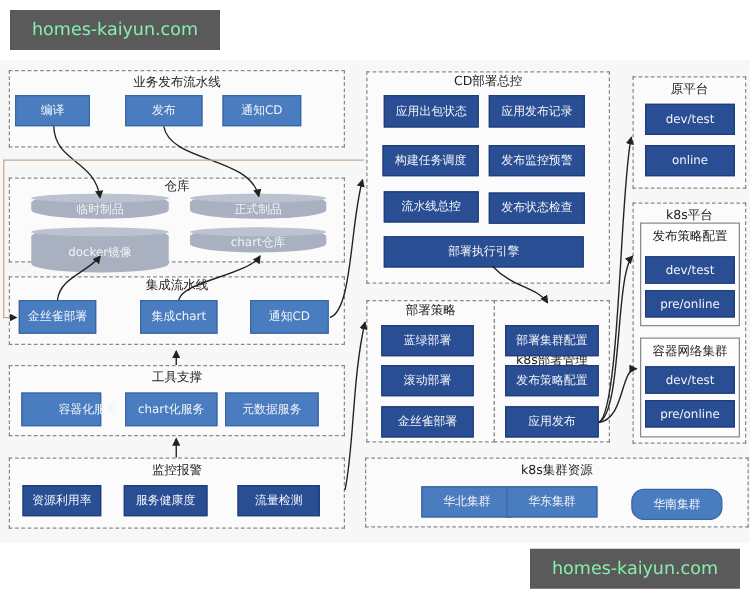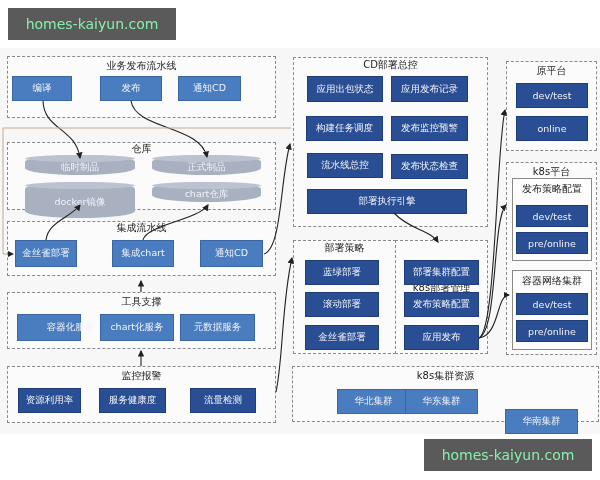--- a/index.html
+++ b/index.html
@@ -92,21 +92,21 @@
 </div>
 <div class="box db" style="left:404px;top:260px;width:75px;height:25px;">部署集群配置</div>
 <div class="box db" style="left:404px;top:292px;width:75px;height:25px;">发布策略配置</div>
 <div class="box db" style="left:404px;top:325px;width:75px;height:25px;">应用发布</div>
 
 <div class="grp" style="left:292px;top:366px;width:307px;height:56px;">
   <div class="grp-title" style="top:2px;">k8s集群资源</div>
 </div>
 <div class="box lb" style="left:305px;top:389px;width:73px;height:25px;margin-left:32px;">华北集群</div>
 <div class="box lb" style="left:405px;top:389px;width:73px;height:25px;">华东集群</div>
-<div class="box lb" style="left:505px;top:409px;width:73px;height:25px;">华南集群</div>
+<div class="box lb" style="left:505px;top:391px;width:73px;height:25px;border-radius:10px;">华南集群</div>
 
 <div class="grp" style="left:506px;top:61px;width:91px;height:90px;">
   <div class="grp-title" style="top:2px;">原平台</div>
 </div>
 <div class="box db" style="left:516px;top:83px;width:72px;height:25px;">dev/test</div>
 <div class="box db" style="left:516px;top:116px;width:72px;height:25px;">online</div>
 
 <div class="grp" style="left:506px;top:162px;width:91px;height:193px;">
   <div class="grp-title" style="top:2px;">k8s平台</div>
 </div>

